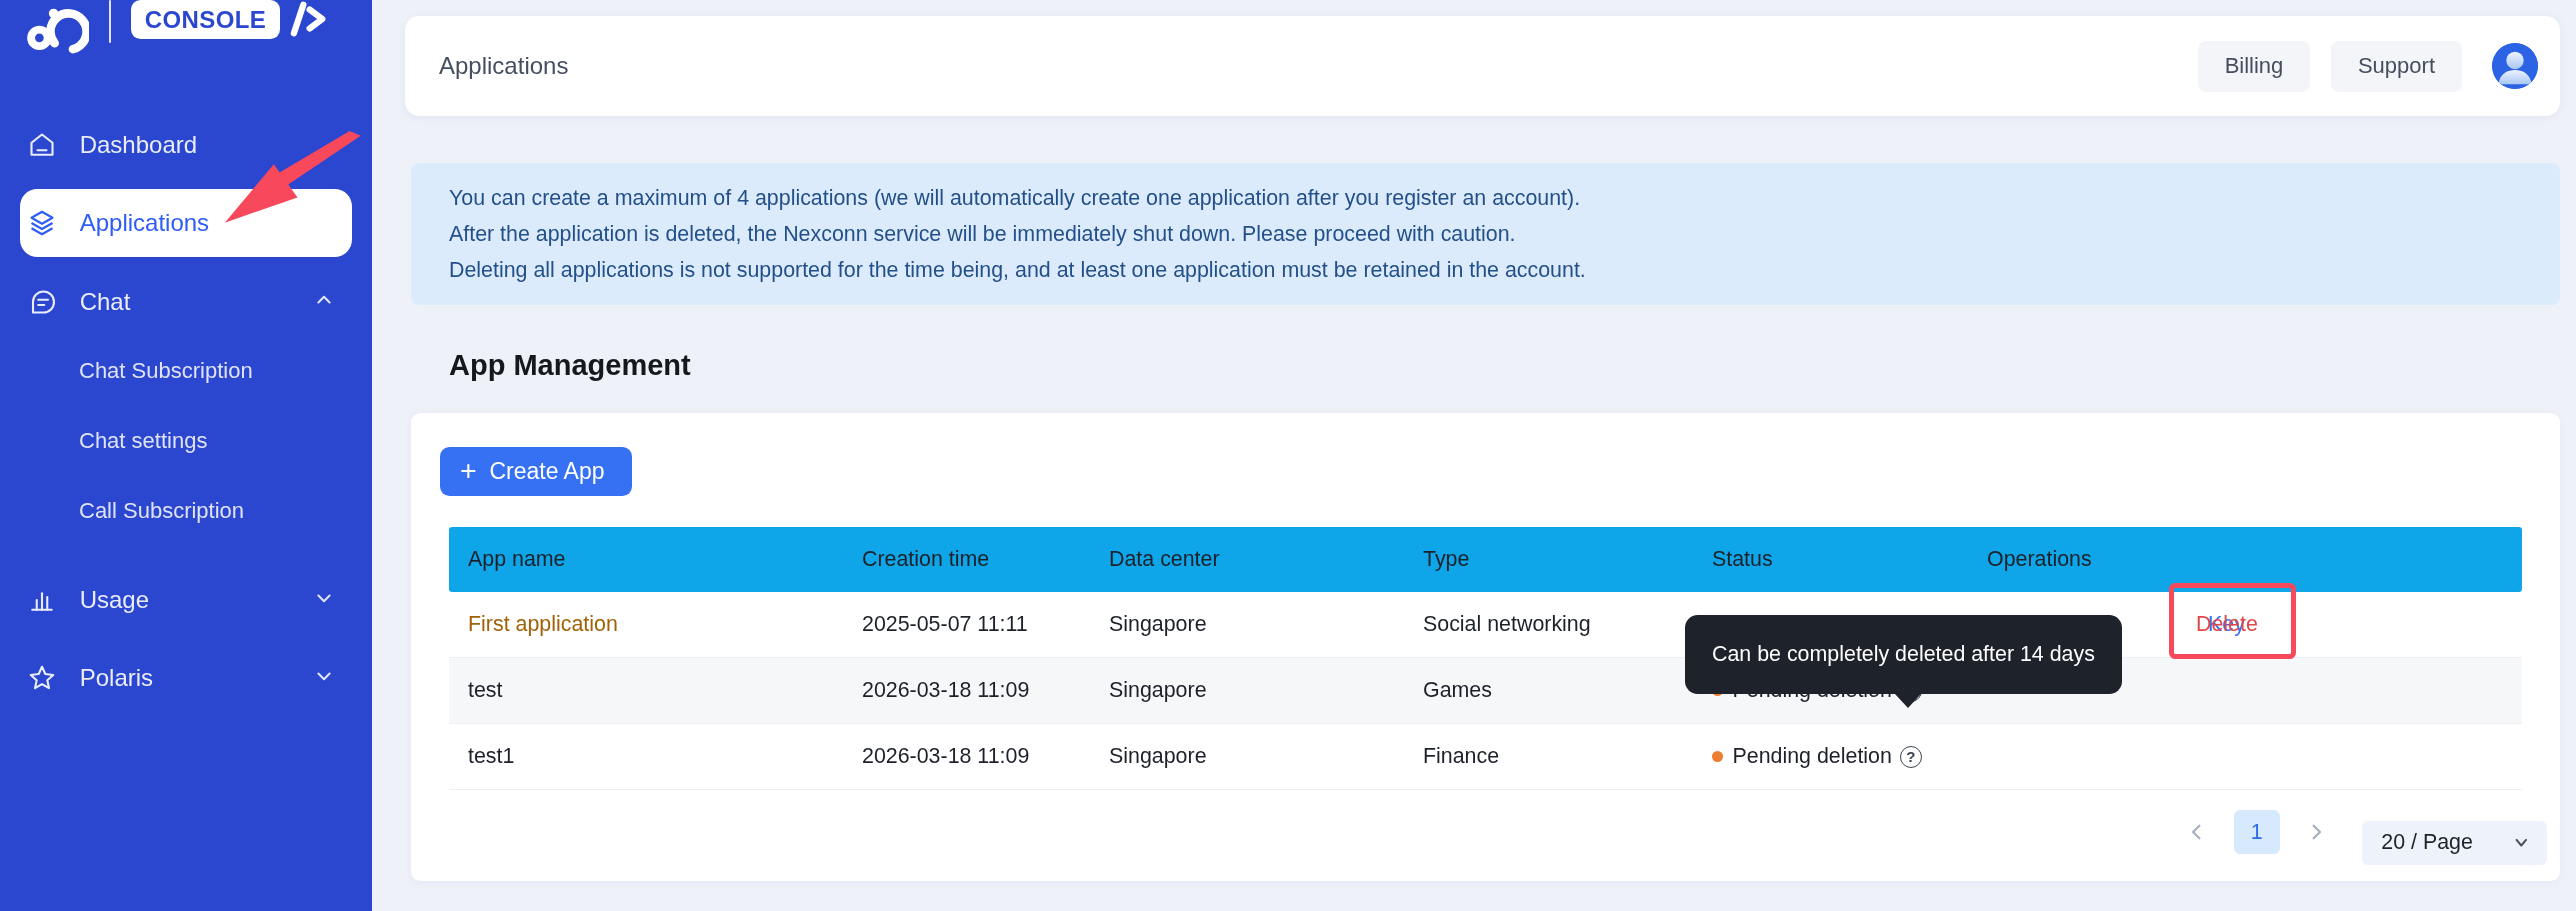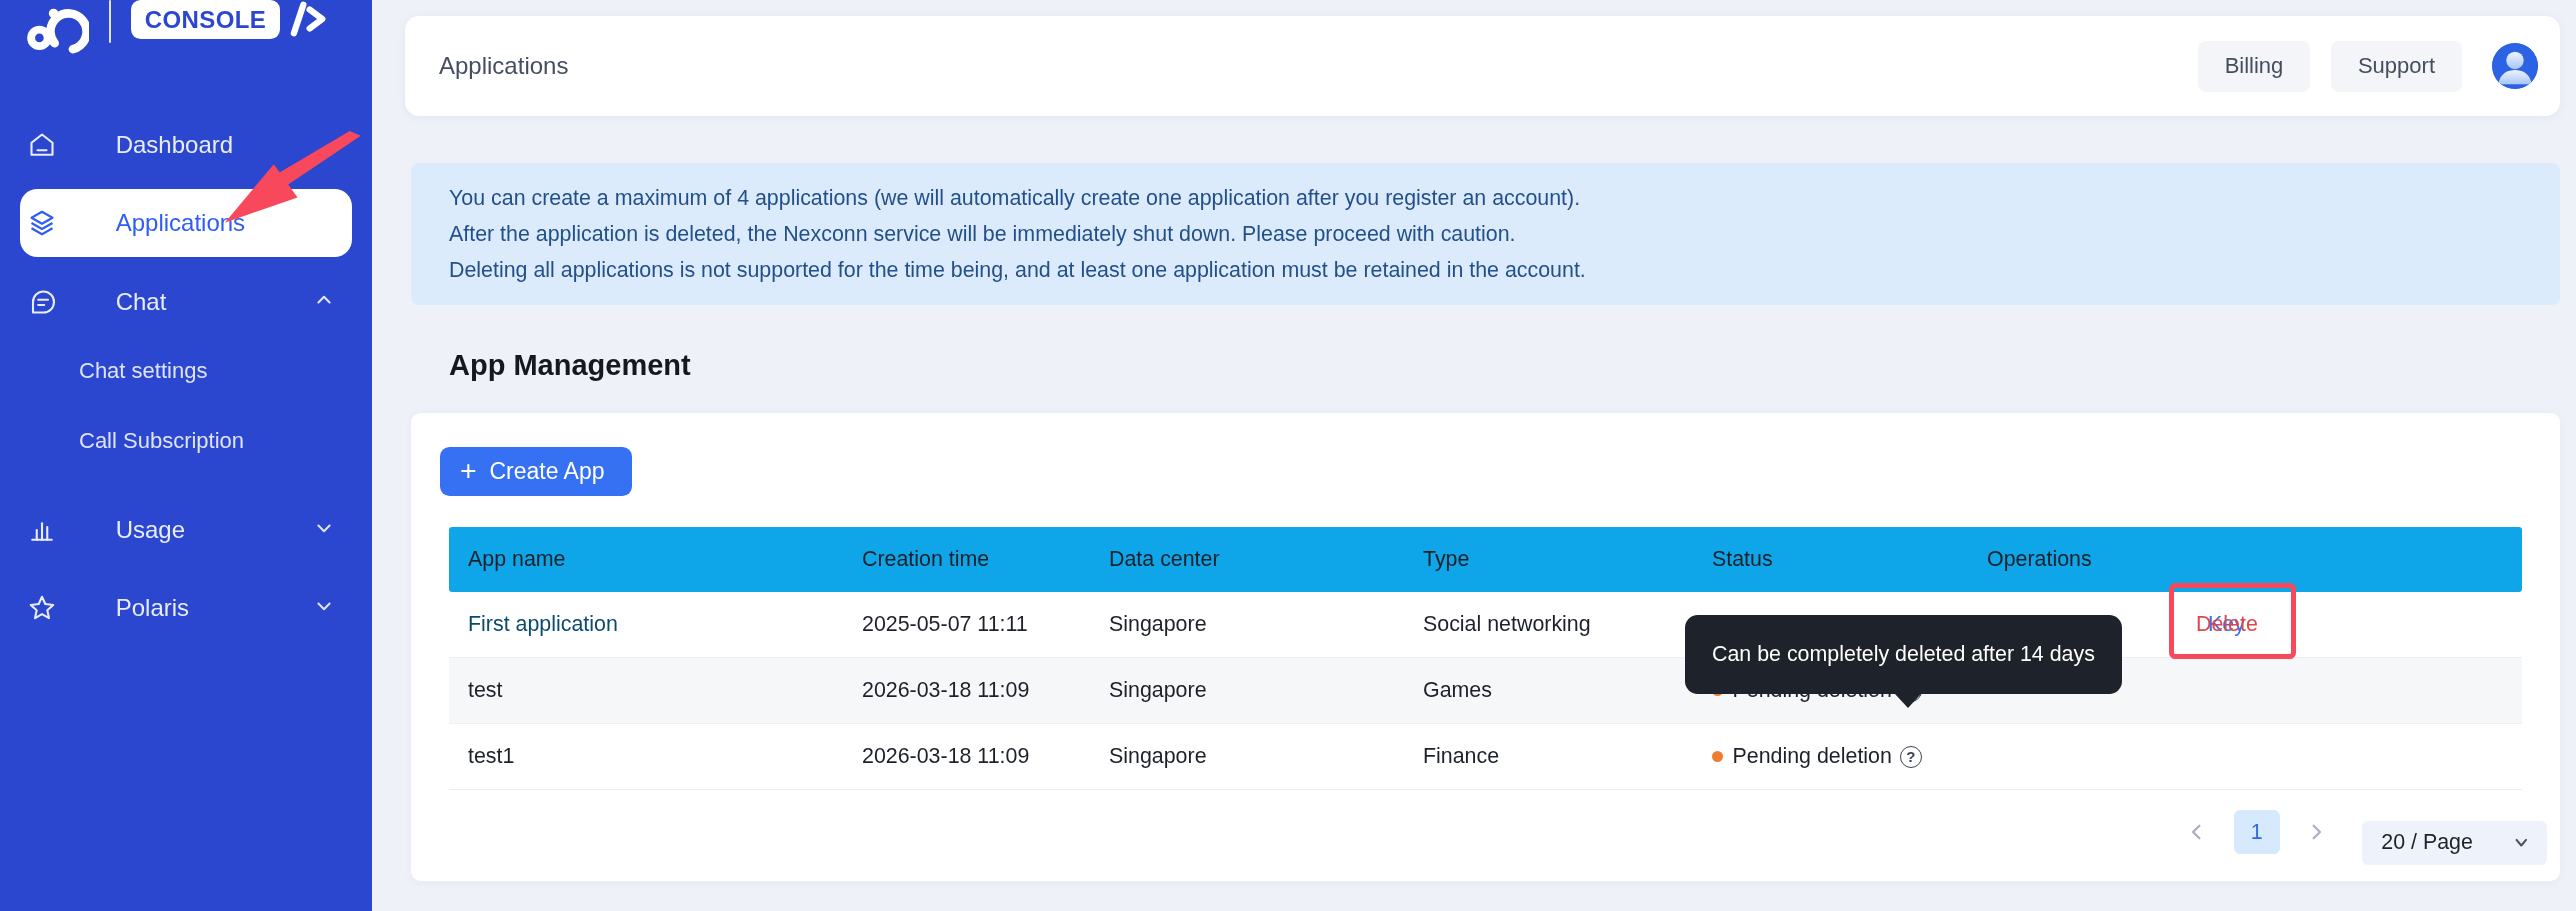--- a/index.html
+++ b/index.html
@@ -8,21 +8,21 @@
   #app { position:relative; width:2576px; height:911px; background:#eef1f8; }
 
   
   .sidebar { position:absolute; left:0; top:0; width:372px; height:911px; background:#2b46cf; z-index:5; }
   .logo-row { height:91px; display:flex; align-items:flex-start; padding-left:26px; }
   .logo-divider { width:2.4px; height:43px; background:rgba(255,255,255,.85); border-radius:1.6px; margin:0 20px; }
   .console-badge { background:#ffffff; border-radius:9.5px; padding:5.5px 13.4px; display:flex; align-items:center; }
   .console-badge span { color:#2b46cf; font-size:24px; font-weight:800; letter-spacing:0.4px; }
   .code-glyph { margin-left:6.3px; }
   .nav { padding:0 20px; }
-  .nav-item { height:68px; border-radius:17.4px; display:flex; align-items:center; padding:0 16px 0 6.3px; cursor:pointer;gap:36px; }
+  .nav-item { height:68px; border-radius:17.4px; display:flex; align-items:center; padding:0 16px 0 6.3px; cursor:pointer; }
   .nav-item .nicon { width:32px; height:32px; display:flex; align-items:center; justify-content:center; flex:none; }
   .nav-item .nlabel { margin-left:21.4px; font-size:24px; color:#e9edfb; }
   .nav-item .chev { margin-left:auto; }
   .nav-item.active { background:#ffffff; }
   .nav-item.active .nlabel { color:#2e5cf6; font-weight:500; }
   .mt25 { margin-top:20px; } .mt13 { margin-top:10.3px; } .mt21 { margin-top:16.6px; }
   .sub-item { height:70px; display:flex; align-items:center; padding-left:59px; font-size:22px; color:rgba(255,255,255,.85); cursor:pointer; }
 
   
   .annot-arrow { position:absolute; left:220px; top:131px; z-index:9; }
@@ -47,21 +47,21 @@
   .create-btn { position:absolute; left:28.5px; top:34px; height:49px; padding:0 27px 0 20.6px; background:#3671f3; color:#ffffff; border:none; border-radius:9.5px; font-size:23px; font-family:inherit; display:flex; align-items:center; cursor:pointer; }
   .create-btn .plus { font-size:28.5px; font-weight:300; margin-right:12.7px; line-height:1; position:relative; top:-1.6px; }
 
   .table { position:absolute; left:38px; top:114px; width:2073px; }
   .trow { display:grid; grid-template-columns:394px 247px 314px 289px 275px 1fr; align-items:center; padding-left:19px; }
   .thead { height:65px; background:#0ea5e9; border-radius:3.2px; }
   .thead .tcell { font-size:21.4px; color:#1d2129; font-weight:500; }
   .tbody-row { height:66px; border-bottom:1.6px solid #eceef3; position:relative; }
   .tbody-row.alt { background:#f6f7f9; }
   .tcell { font-size:21.4px; color:#1d2129; display:flex; align-items:center; }
-  .app-link { color:#0c4a6e; cursor:pointer; }
+  .app-link { color:#a16207; cursor:pointer; }
   .status-dot { width:11px; height:11px; border-radius:50%; background:#ee7d31; margin-right:9.5px; flex:none; }
   .help-badge { width:22px; height:22px; border-radius:50%; border:1.6px solid #3c4350; color:#3c4350; font-size:15px; font-weight:700; display:flex; align-items:center; justify-content:center; margin-left:8px; cursor:pointer; }
   .op-key { position:absolute; left:1759px; top:0; height:100%; display:flex; align-items:center; font-size:21.4px; color:#3370f0; cursor:pointer; }
   .op-delete { position:absolute; left:1747px; top:0; height:100%; display:flex; align-items:center; font-size:21.4px; color:#e14746; cursor:pointer; }
 
   
   .pagination { position:absolute; right:12.7px; top:397px; height:44px; display:flex; align-items:center; }
   .pg-nav { width:32px; height:44px; display:flex; align-items:center; justify-content:center; cursor:pointer; }
   .pg-num { width:46px; height:44px; margin:0 20.6px; background:#d7e9fc; border-radius:6.3px; color:#2e6be5; font-size:21.4px; font-weight:500; display:flex; align-items:center; justify-content:center; cursor:pointer; }
   .pg-size { width:185px; height:44px; margin-left:30px; background:#eef2fa; border-radius:6.3px; display:flex; align-items:center; justify-content:space-between; padding:0 16px 0 19px; font-size:21.4px; color:#1d2129; cursor:pointer;margin-top:21px; }
@@ -122,20 +122,23 @@
               <line x1="15" y1="17" x2="28" y2="17" stroke="#e9edfb" stroke-width="2.8" stroke-linecap="round"></line>
               <line x1="15" y1="24" x2="23" y2="24" stroke="#e9edfb" stroke-width="2.8" stroke-linecap="round"></line>
             </svg>
         </span>
         <span class="nlabel">Chat</span>
         <span class="chev">
           <svg width="24" height="24" viewBox="0 0 30 30">
               <polyline points="8,18 15,11 22,18" fill="none" stroke="#dfe5fa" stroke-width="2.6" stroke-linecap="round" stroke-linejoin="round"></polyline>
             </svg>
         </span>
+      </div>
+      <div class="sub-item">
+        <span>Chat Subscription</span>
       </div>
       <div class="sub-item">
         <span>Chat settings</span>
       </div>
 
       <div class="sub-item">
         <span>Call Subscription</span>
       </div>
 
       <div class="nav-item mt25">

